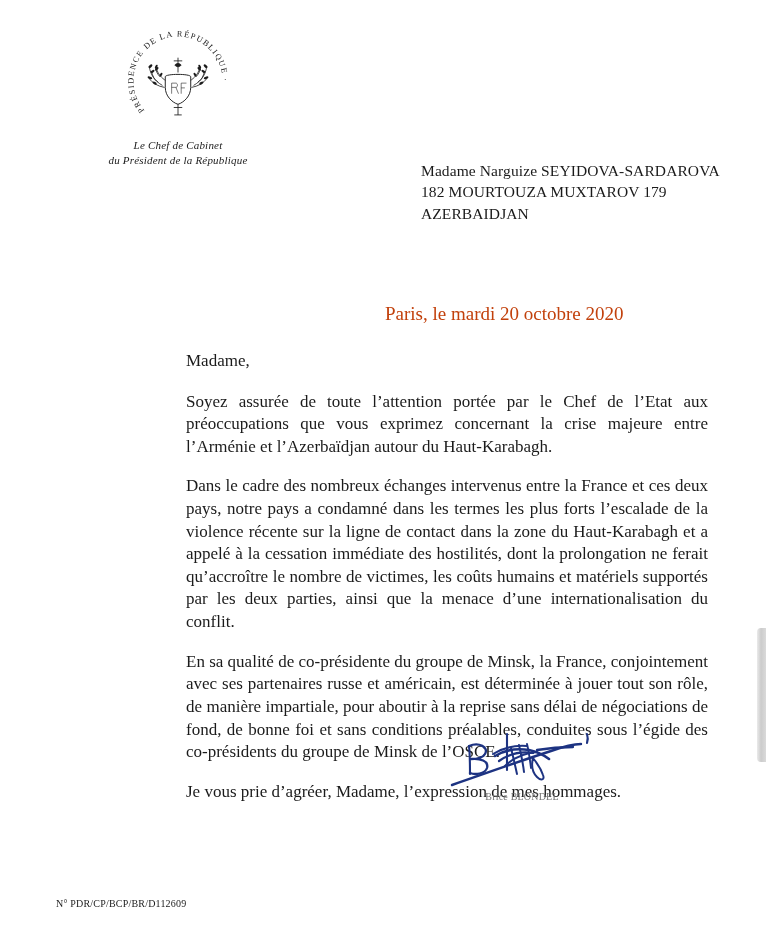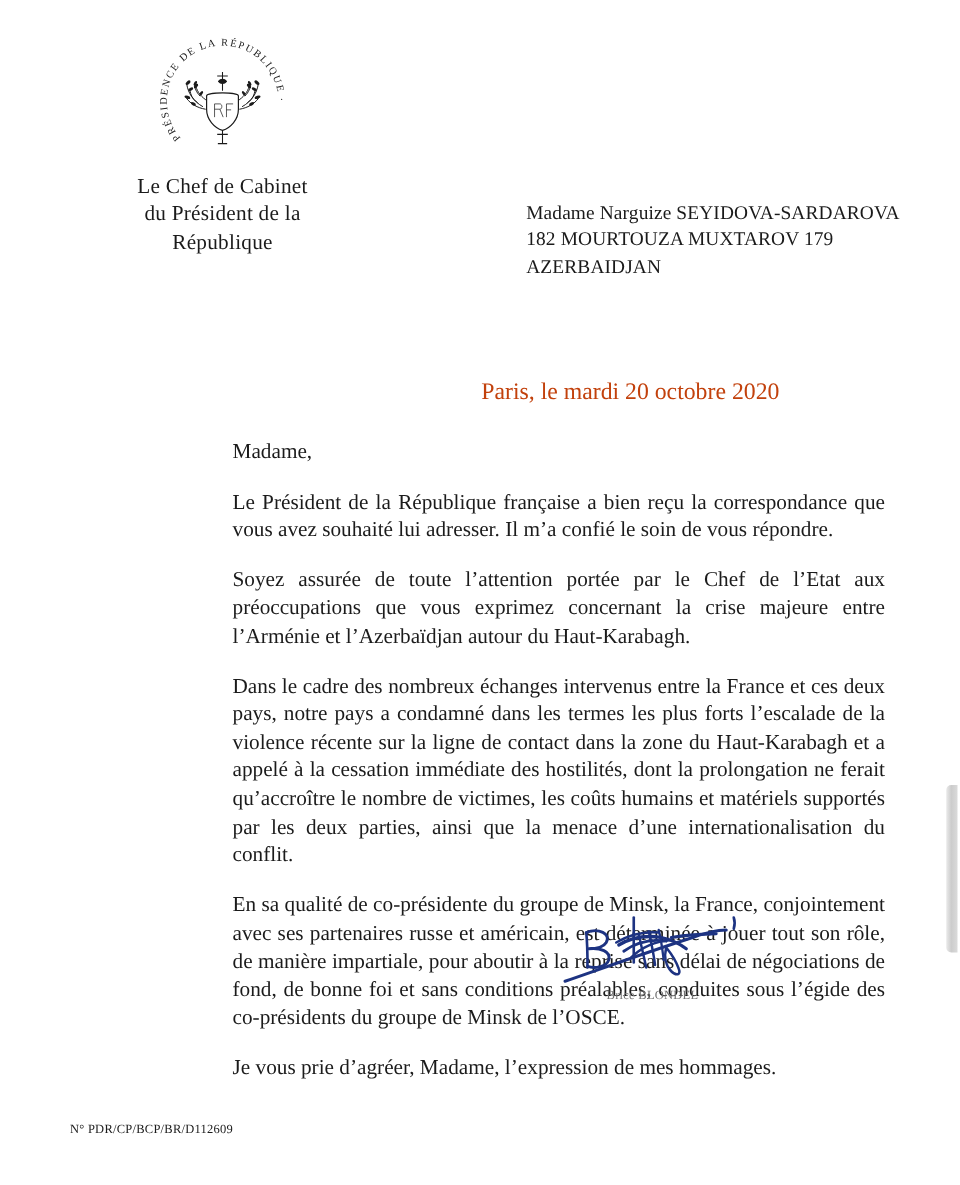--- a/index.html
+++ b/index.html
@@ -32,21 +32,22 @@
     text-align: center;
   }
   .seal {
     width: 106px;
     height: 106px;
     margin: 0 auto;
     display: block;
   }
   .letterhead-lines {
     margin-top: 4px;
-    font-size: 17px;
+    font-style: italic;
+    font-size: 11px;
     line-height: 1.32;
     color: #1b1b1b;
     letter-spacing: 0.2px;
   }
 
   
   .address-block {
     position: absolute;
     left: 385px;
     top: 160px;
@@ -213,21 +214,20 @@
   <div class="address-block">
     <div>Madame Narguize SEYIDOVA-SARDAROVA</div>
     <div>182 MOURTOUZA MUXTAROV 179</div>
     <div>AZERBAIDJAN</div>
   </div>
 
   <div class="date-line">Paris, le mardi 20 octobre 2020</div>
 
   <div class="body-block">
     <p class="salutation">Madame,</p>
-    <p class="para">Le Président de la République française a bien reçu la correspondance que vous avez souhaité lui adresser. Il m’a confié le soin de vous répondre.</p>
     <p class="para">Soyez assurée de toute l’attention portée par le Chef de l’Etat aux préoccupations que vous exprimez concernant la crise majeure entre l’Arménie et l’Azerbaïdjan autour du Haut-Karabagh.</p>
     <p class="para">Dans le cadre des nombreux échanges intervenus entre la France et ces deux pays, notre pays a condamné dans les termes les plus forts l’escalade de la violence récente sur la ligne de contact dans la zone du Haut-Karabagh et a appelé à la cessation immédiate des hostilités, dont la prolongation ne ferait qu’accroître le nombre de victimes, les coûts humains et matériels supportés par les deux parties, ainsi que la menace d’une internationalisation du conflit.</p>
     <p class="para">En sa qualité de co-présidente du groupe de Minsk, la France, conjointement avec ses partenaires russe et américain, est déterminée à jouer tout son rôle, de manière impartiale, pour aboutir à la reprise sans délai de négociations de fond, de bonne foi et sans conditions préalables, conduites sous l’égide des co-présidents du groupe de Minsk de l’OSCE.</p>
     <p class="closing">Je vous prie d’agréer, Madame, l’expression de mes hommages.</p>
   </div>
 
   <div class="signature-area">
     <svg class="signature-mark" viewBox="0 0 150 62">
       <g fill="none" stroke="#1d3382" stroke-linecap="round" stroke-linejoin="round">
 

